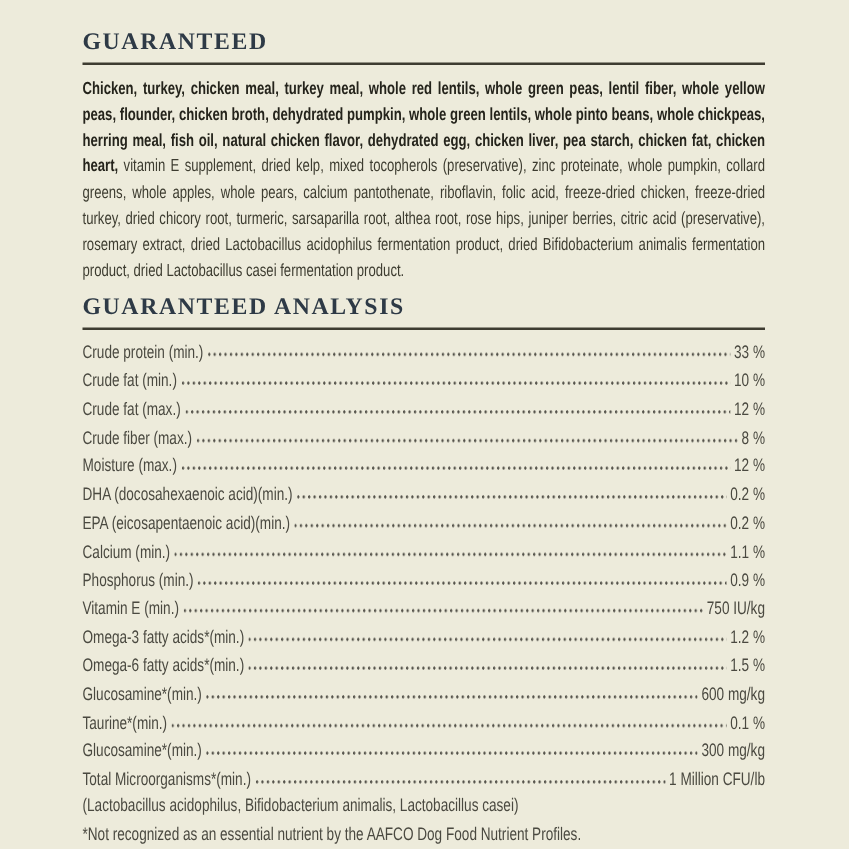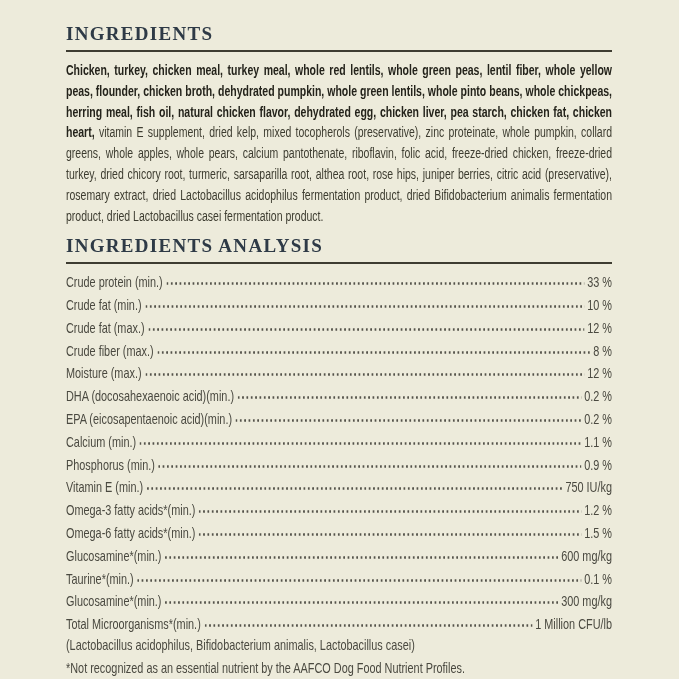--- a/index.html
+++ b/index.html
@@ -78,28 +78,28 @@
     color: var(--row-text);
     white-space: nowrap;
   }
 </style>
 </head>
 <body>
 
 <div class="label">
 
   <section>
-    <h2 class="section-heading">INGREDIENTS</h2>
+    <h2 class="section-heading">GUARANTEED</h2>
     <p class="ingredients-text condense">
       <strong>Chicken, turkey, chicken meal, turkey meal, whole red lentils, whole green peas, lentil fiber, whole yellow peas, flounder, chicken broth, dehydrated pumpkin, whole green lentils, whole pinto beans, whole chickpeas, herring meal, fish oil, natural chicken flavor, dehydrated egg, chicken liver, pea starch, chicken fat, chicken heart, </strong><span>vitamin E supplement, dried kelp, mixed tocopherols (preservative), zinc proteinate, whole pumpkin, collard greens, whole apples, whole pears, calcium pantothenate, riboflavin, folic acid, freeze-dried chicken, freeze-dried turkey, dried chicory root, turmeric, sarsaparilla root, althea root, rose hips, juniper berries, citric acid (preservative), rosemary extract, dried Lactobacillus acidophilus fermentation product, dried Bifidobacterium animalis fermentation product, dried Lactobacillus casei fermentation product.</span>
     </p>
   </section>
 
   <section class="analysis">
-    <h2 class="section-heading">INGREDIENTS ANALYSIS</h2>
+    <h2 class="section-heading">GUARANTEED ANALYSIS</h2>
 
     <div class="ga-rows condense">
       <div class="ga-row">
           <span class="ga-label">Crude protein (min.)</span>
           <span class="ga-dots"></span>
           <span class="ga-value">33 %</span>
         </div>
       <div class="ga-row">
           <span class="ga-label">Crude fat (min.)</span>
           <span class="ga-dots"></span>

